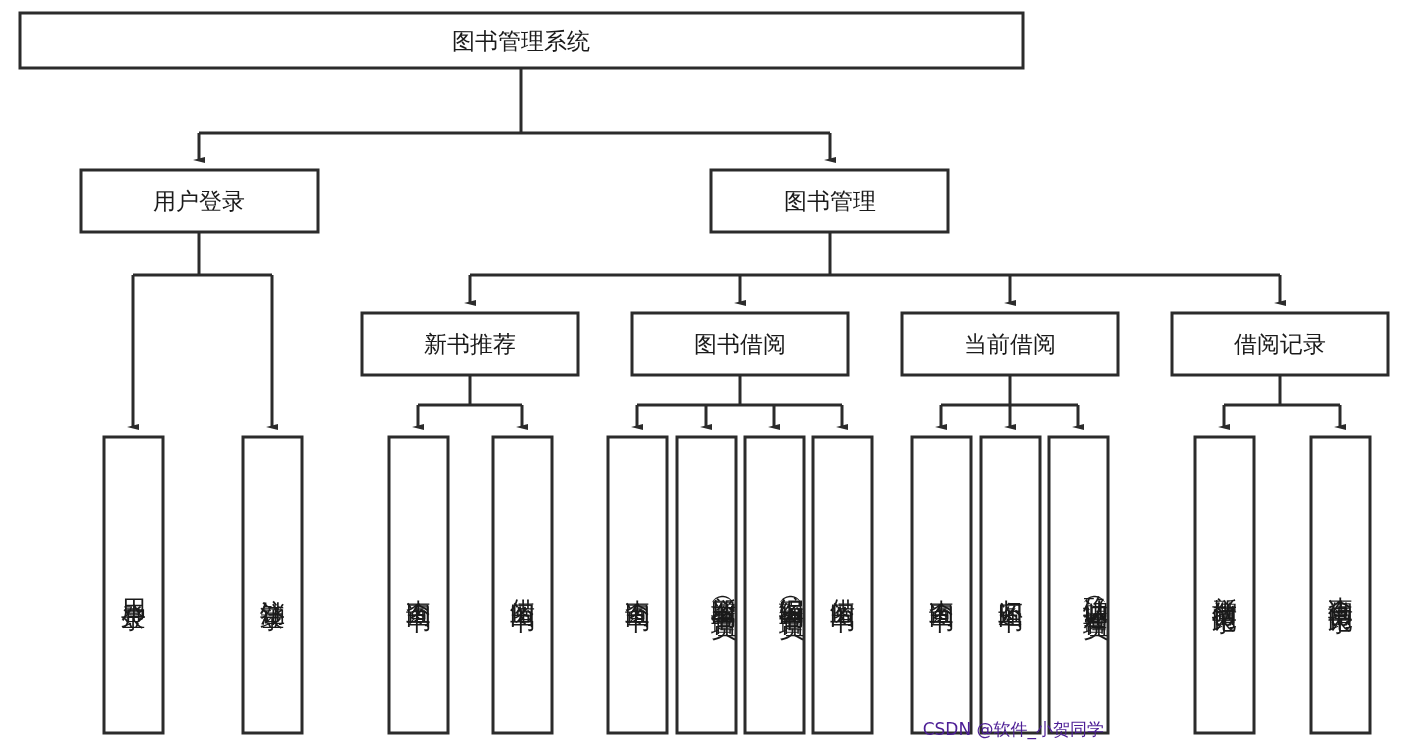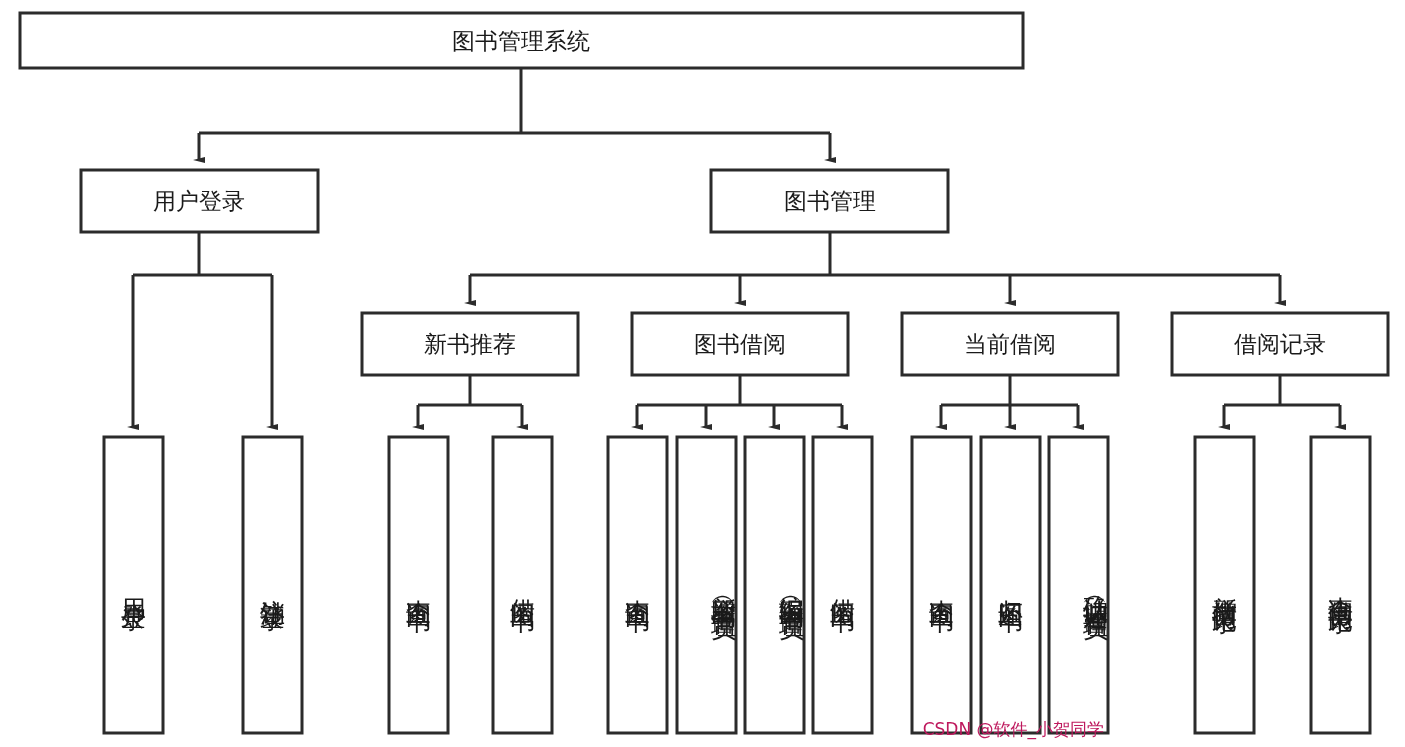--- a/index.html
+++ b/index.html
@@ -55,21 +55,21 @@
     white-space: nowrap;
     text-align: center;
     pointer-events: none;
   }
   .watermark {
     position: absolute;
     right: 8px;
     bottom: 6px;
     font-family: "DejaVu Sans", "Liberation Sans", sans-serif;
     font-size: 17px;
-    color: #be185d;
+    color: #4c1d95;
     white-space: nowrap;
   }
 </style>
 </head>
 <body>
 
 <div id="diagram-root">
 
   <svg id="flow-svg" viewBox="0 0 1405 747">
     <defs>

